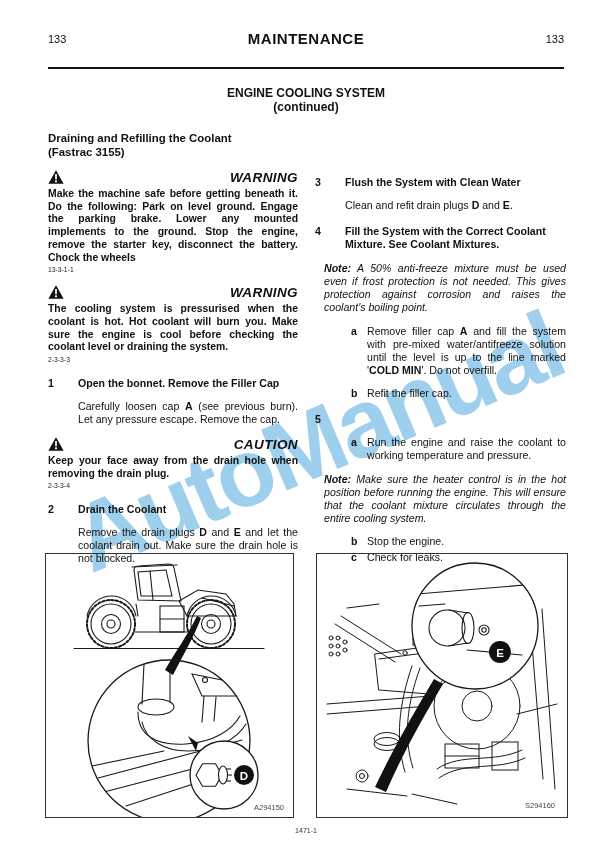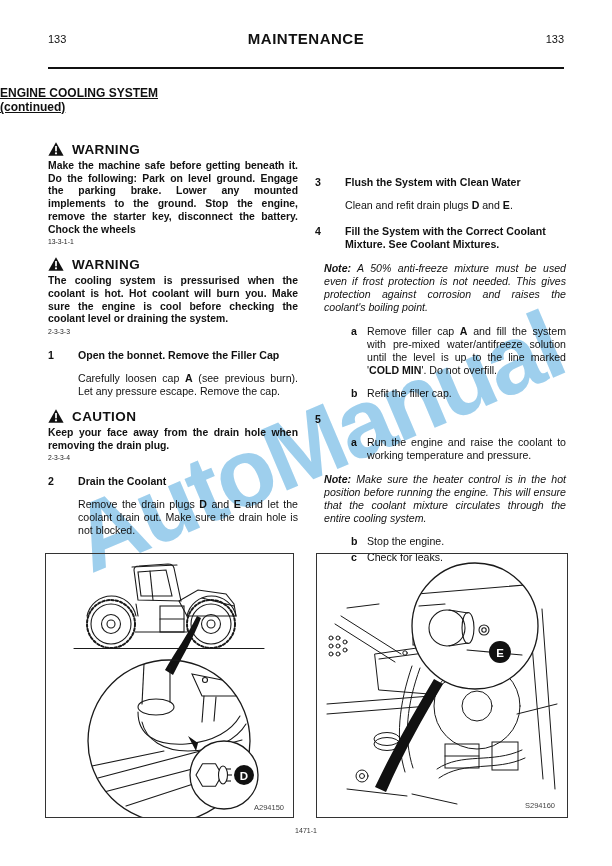--- a/index.html
+++ b/index.html
@@ -10,30 +10,30 @@
         display:flex;align-items:center;justify-content:center;
         transform:rotate(-23deg);font-size:96px;font-weight:bold;letter-spacing:-3px;
         color:#8ec7ea;opacity:.85;z-index:1;white-space:nowrap;}
   .content{position:absolute;inset:0;z-index:2;}
   
   .pn{position:absolute;top:33px;font-size:11px;}
   .pn-left{left:48px;} .pn-right{right:48px;}
   .header-title{position:absolute;top:30px;left:0;width:100%;text-align:center;
         font-size:15px;font-weight:bold;letter-spacing:.5px;}
   .rule{position:absolute;left:48px;right:48px;top:67px;height:2.4px;background:#111;}
-  .doc-title{position:absolute;top:86px;left:0;width:100%;text-align:left;
-        font-size:12px;font-weight:bold;line-height:14px;text-decoration:underline;}
+  .doc-title{position:absolute;top:86px;left:0;width:100%;text-align:center;
+        font-size:12px;font-weight:bold;line-height:14px;}
   
   .col{position:absolute;width:250px;font-size:10.6px;line-height:13px;}
   .col-left{left:48px;top:131px;}
   .col-right{left:315px;top:176px;width:251px;}
   .h3{font-weight:bold;font-size:11.4px;line-height:14px;}
   .warnblock{margin-top:11px;}
-  .warnhead{display:flex;align-items:center;justify-content:flex-start;gap:8px;
-        font-weight:bold;font-size:13.5px;letter-spacing:.4px;}
+  .warnhead{display:flex;align-items:center;justify-content:space-between;gap:18px;
+        font-weight:bold;font-size:13.5px;letter-spacing:.4px;font-style:italic;}
   .warnhead svg{display:block;}
   .warnbody{font-weight:bold;font-size:10.4px;line-height:12.7px;text-align:justify;margin-top:4px;}
   .ref{font-size:6.8px;line-height:8px;margin-top:2px;color:#222;}
   .step{display:flex;margin-top:13px;font-weight:bold;}
   .step .num{width:30px;flex:none;}
   .step .stitle{flex:1;}
   .body{margin:10px 0 0 30px;text-align:justify;}
   .sub{display:flex;margin:10px 0 0 36px;}
   .sub .letter{width:16px;flex:none;font-weight:bold;}
   .sub .stext{flex:1;text-align:justify;}
@@ -63,20 +63,22 @@
     <div class="header-title">MAINTENANCE</div>
     <div class="pn pn-right">133</div>
     <div class="rule"></div>
     <div class="doc-title">
       <div>ENGINE COOLING SYSTEM</div>
       <div>(continued)</div>
     </div>
 
     <div class="col col-left">
       <div class="h3">
+        <div>Draining and Refilling the Coolant</div>
+        <div>(Fastrac 3155)</div>
       </div>
 
       <div class="warnblock">
         <div class="warnhead">
           <svg width="16" height="14" viewBox="0 0 24 21">
             <path d="M12 0.5 L23.4 20.5 H0.6 Z" fill="#111"></path>
             <rect x="10.7" y="6" width="2.6" height="8" fill="#fff"></rect>
             <circle cx="12" cy="17" r="1.7" fill="#fff"></circle>
           </svg>
           <span>WARNING</span>

